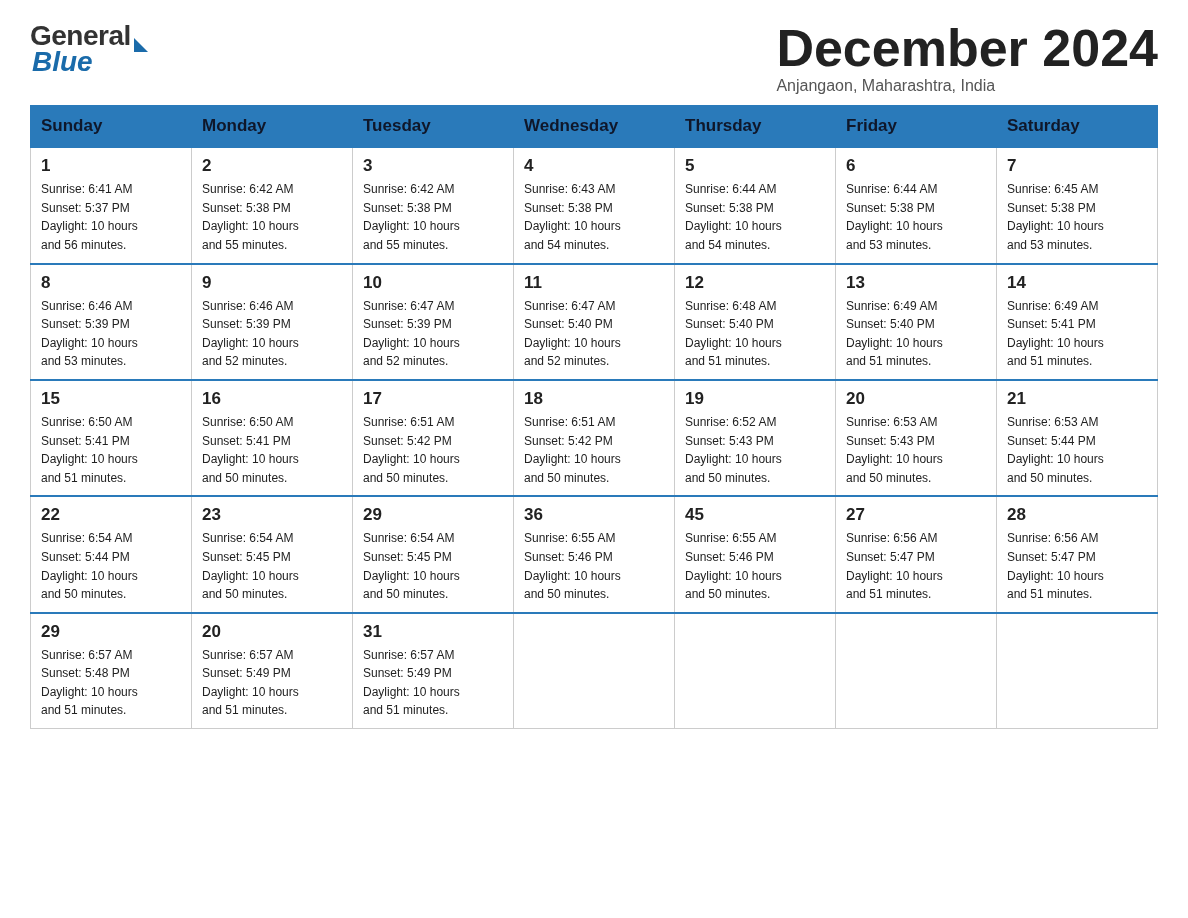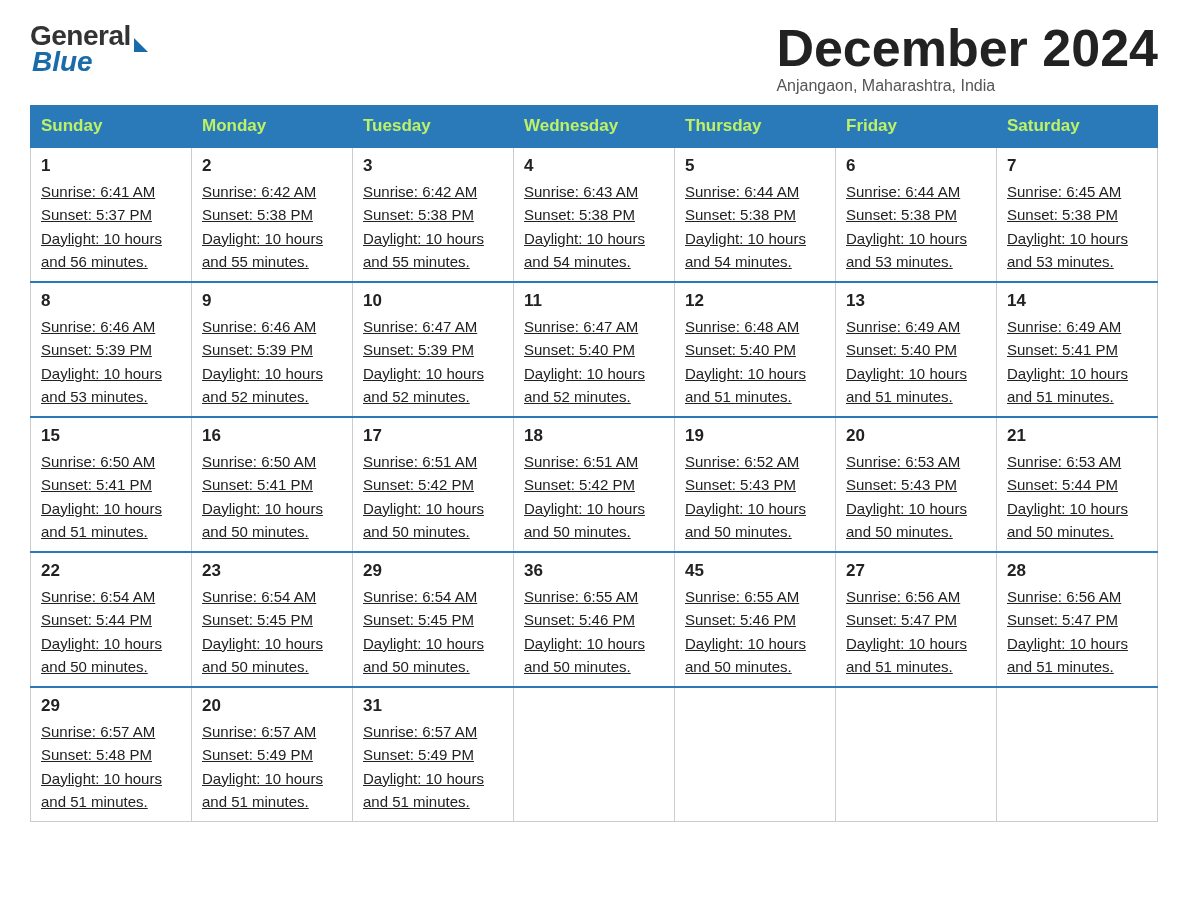--- a/index.html
+++ b/index.html
@@ -61,21 +61,21 @@
       font-size: 16px;
       color: #555;
     }
     table {
       width: 100%;
       border-collapse: collapse;
       margin-top: 10px;
     }
     th {
       background-color: #2a7aba;
-      color: #bef264;
+      color: #0f172a;
       font-size: 17px;
       font-weight: bold;
       padding: 10px 10px;
       text-align: left;
       border: 1px solid #2a7aba;
     }
     td {
       vertical-align: top;
       padding: 8px 10px;
       border: 1px solid #ccc;
@@ -85,24 +85,23 @@
       min-height: 100px;
       background: #fff;
     }
     .day-num {
       font-size: 17px;
       font-weight: bold;
       display: block;
       margin-bottom: 4px;
     }
     .day-info {
-      font-size: 15px;
+      font-size: 12px;
       line-height: 1.55;
       color: #222;
-      text-decoration: underline;
     }
     tr td {
       border-top: 2px solid #2a7aba;
     }
     tr td + td {
       border-top: 2px solid #2a7aba;
     }
     tr:not(:first-child) td {
       border-top: 2px solid #2a7aba;
     }

